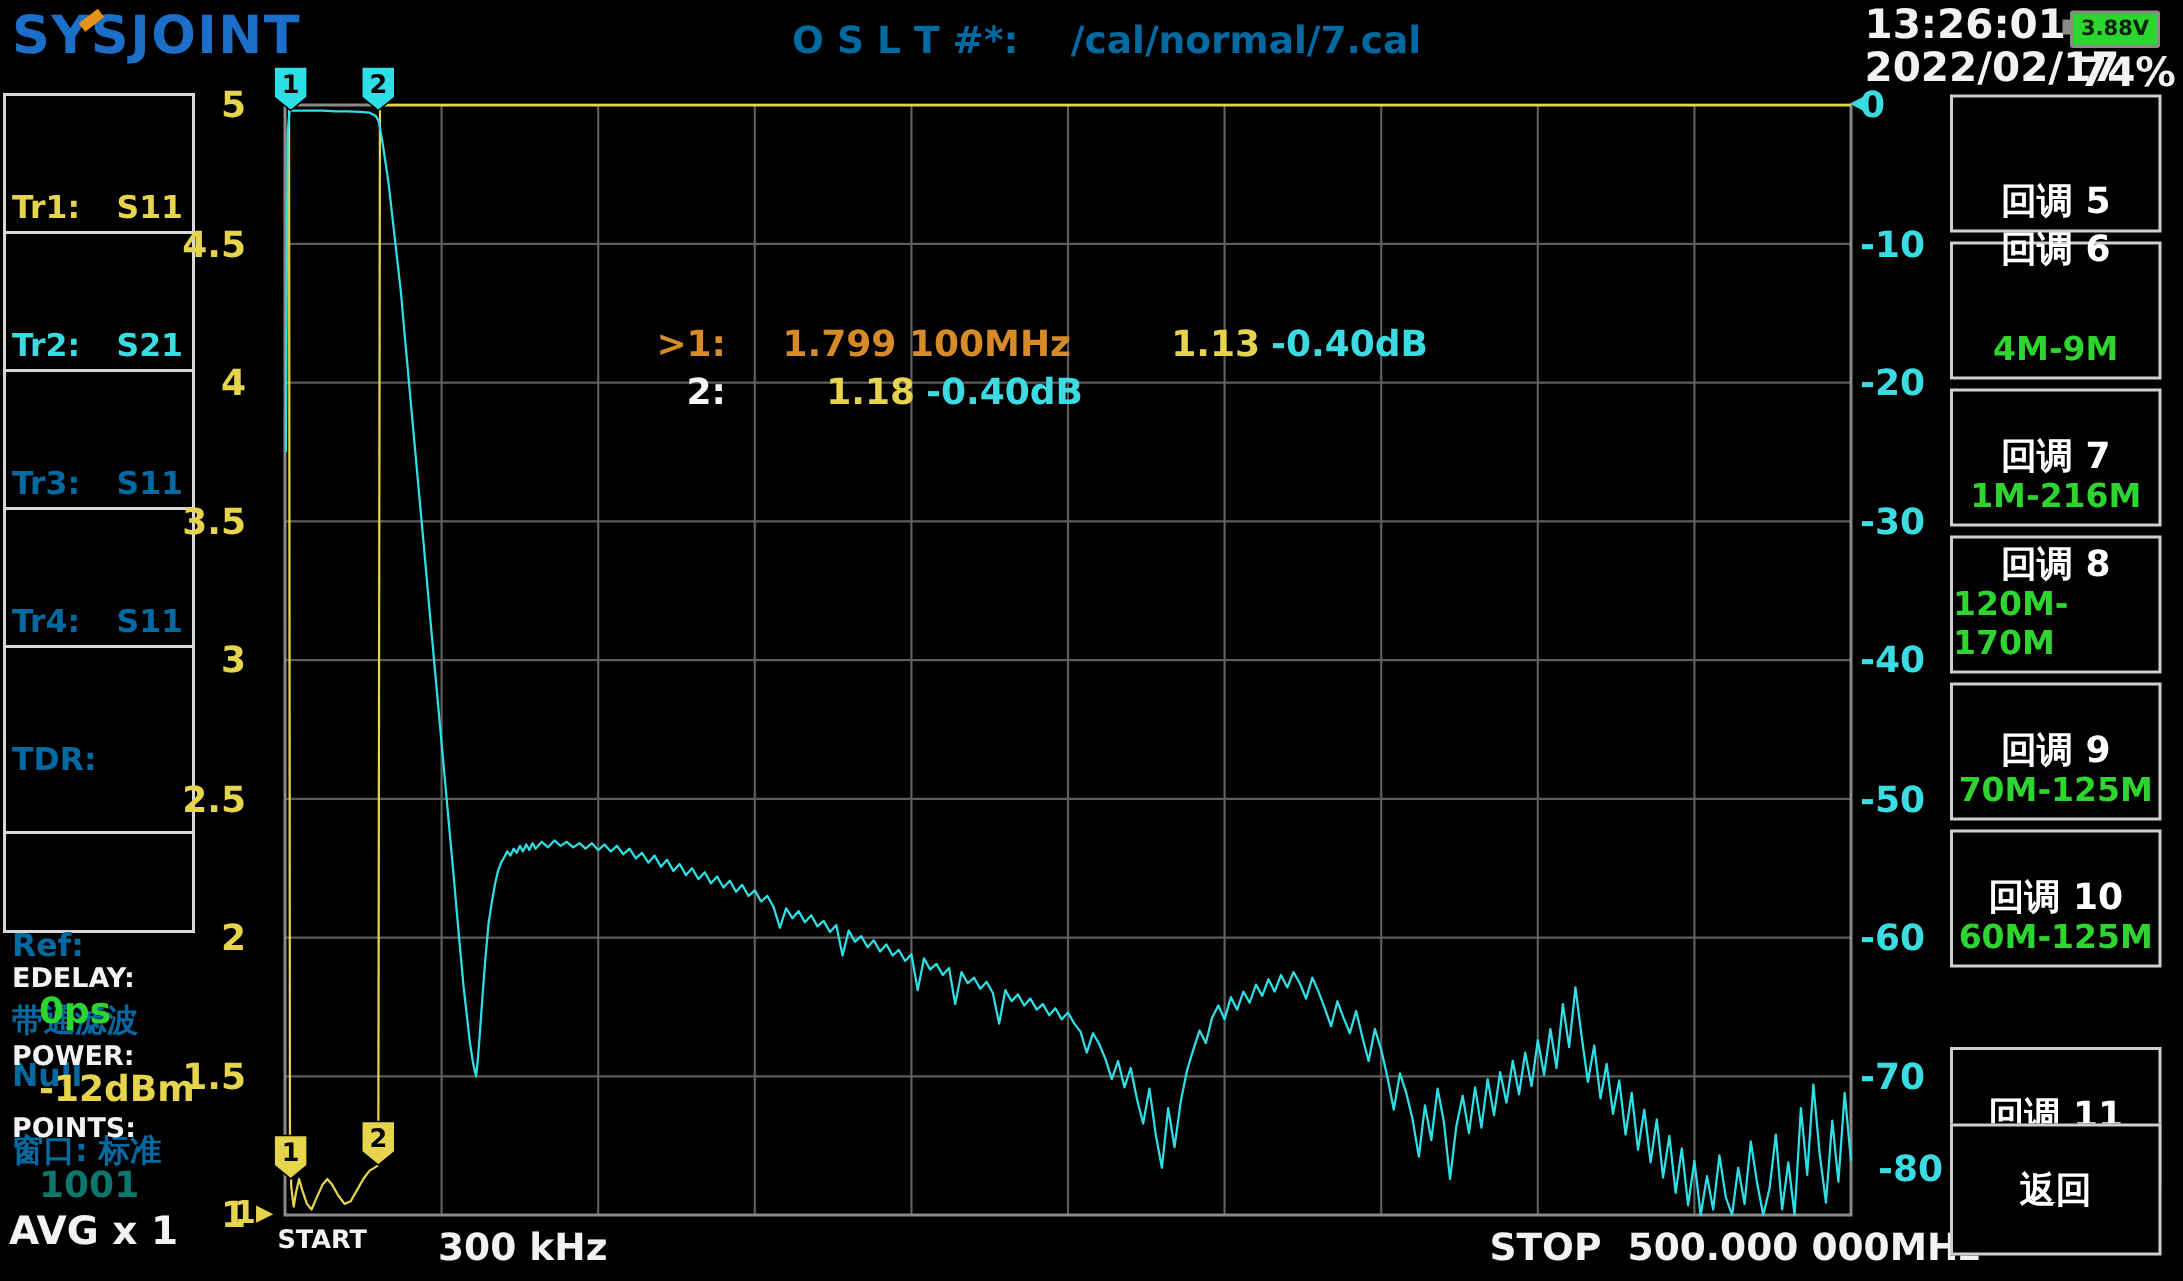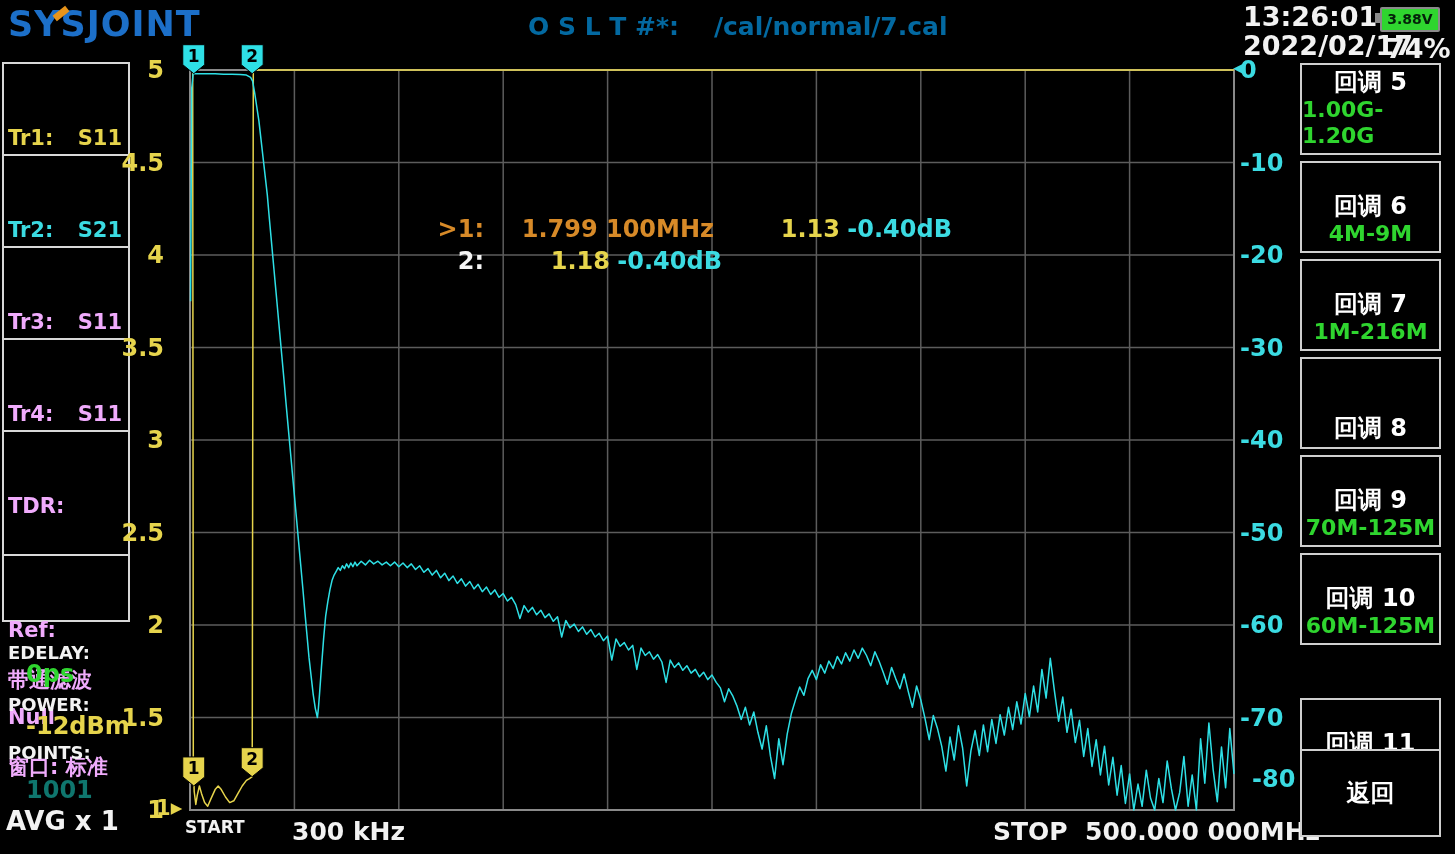--- a/index.html
+++ b/index.html
@@ -12,21 +12,21 @@
   #osl-title{left:528px;top:12px;font-size:25px;white-space:pre;color:#0369a1;}
   #clock{left:1243px;top:2px;width:130px;text-align:right;font-size:27px;line-height:29px;}
   #battery{left:1380px;top:7px;width:56px;height:21px;border:2px solid #8a8a8a;background:#2fd52f;
            color:#05220a;font-size:14px;text-align:center;line-height:21px;border-radius:2px;}
   #battery-nub{left:1375px;top:13px;width:5px;height:10px;background:#8a8a8a;}
   #battery-pct{left:1386px;top:33px;width:52px;font-size:27px;text-align:center;}
   
   .tbox{left:2px;width:120px;border:2px solid #d8d8d8;background:#000;padding:2px 0 0 4px;
         font-size:21px;line-height:29px;white-space:pre;}
   .tbox .l1{display:flex;justify-content:space-between;padding-right:6px;}
-  .c-y{color:#e6d44c;} .c-c{color:#3bdbe2;} .c-g{color:#f0abfc;}
+  .c-y{color:#e6d44c;} .c-c{color:#3bdbe2;} .c-g{color:#0369a1;}
   .ilabel{left:8px;font-size:18px;color:#f2f2f2;}
   .ivalue{left:26px;font-size:24px;}
   #avg{left:6px;top:806px;font-size:26px;}
   
   #chart-area{left:190px;top:70px;width:1044px;height:740px;}
   #chart-svg{overflow:visible;}
   .axis-lbl{position:absolute;font-size:24px;line-height:26px;}
   #left-axis{left:0;top:70px;width:176px;height:740px;}
   #left-axis .axis-lbl{right:12px;text-align:right;color:#e6d44c;}
   #right-axis{left:1240px;top:70px;width:60px;height:740px;}
@@ -173,32 +173,32 @@
   <span class="mk-v">1.18</span>
   <span class="mk-d">-0.40dB</span>
 </div>
 
 <div class="abs" id="start-lbl">START</div>
 <div class="abs" id="start-val">300 kHz</div>
 <div class="abs" id="stop-line">STOP  500.000 000MHz</div>
 
 <div class="abs btn" style="top:63px;">
     <span class="bl">回调 5</span>
-    <span class="br">1.00G-1.20G</span>
-  </div>
-<div class="abs btn" style="top:161px;">
+  </div>
+<div class="abs btn" style="top:161px;gap:40px;">
     <span class="bl">回调 6</span>
     <span class="br">4M-9M</span>
   </div>
 <div class="abs btn" style="top:259px;">
     <span class="bl">回调 7</span>
     <span class="br">1M-216M</span>
   </div>
 <div class="abs btn" style="top:357px;">
     <span class="bl">回调 8</span>
+    <span class="br">120M-170M</span>
   </div>
 <div class="abs btn" style="top:455px;">
     <span class="bl">回调 9</span>
     <span class="br">70M-125M</span>
   </div>
 <div class="abs btn" style="top:553px;">
     <span class="bl">回调 10</span>
     <span class="br">60M-125M</span>
   </div>
 <div class="abs btn" style="top:651px;margin-top:47px;">

